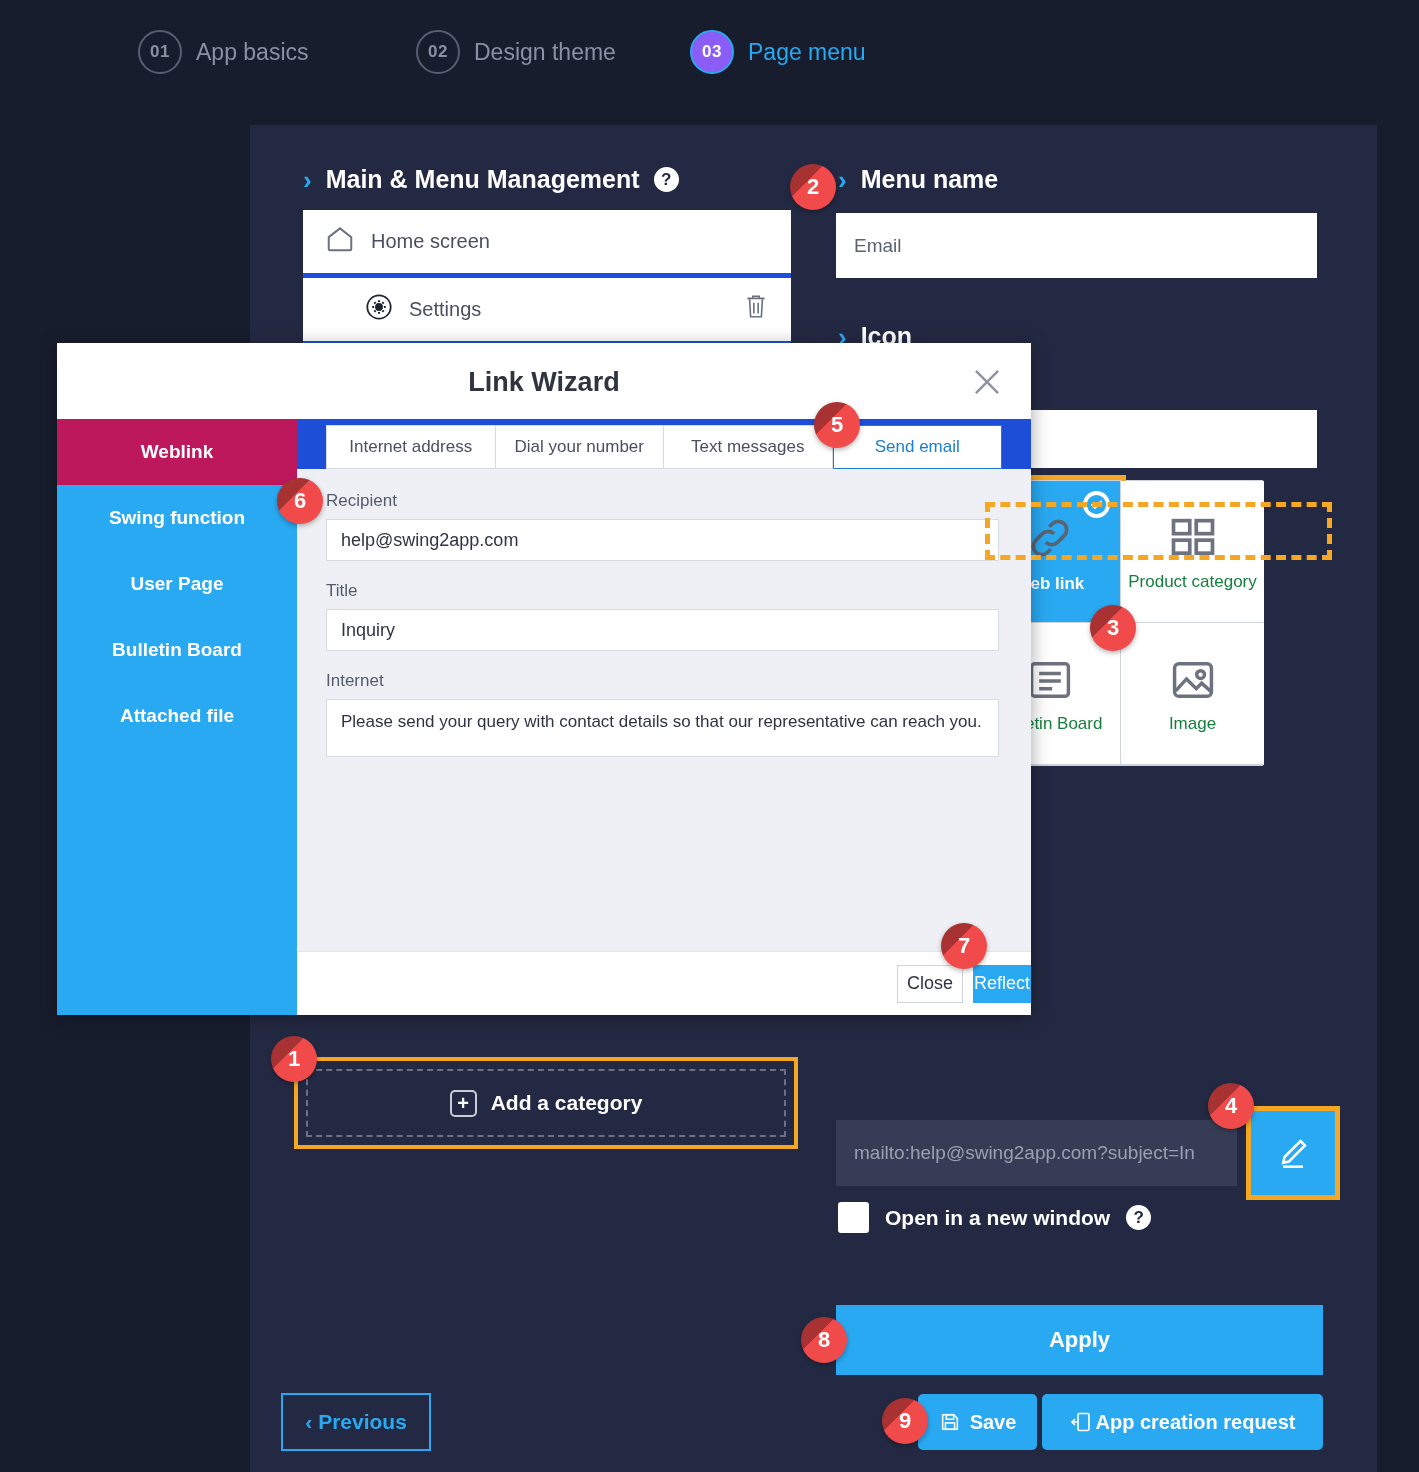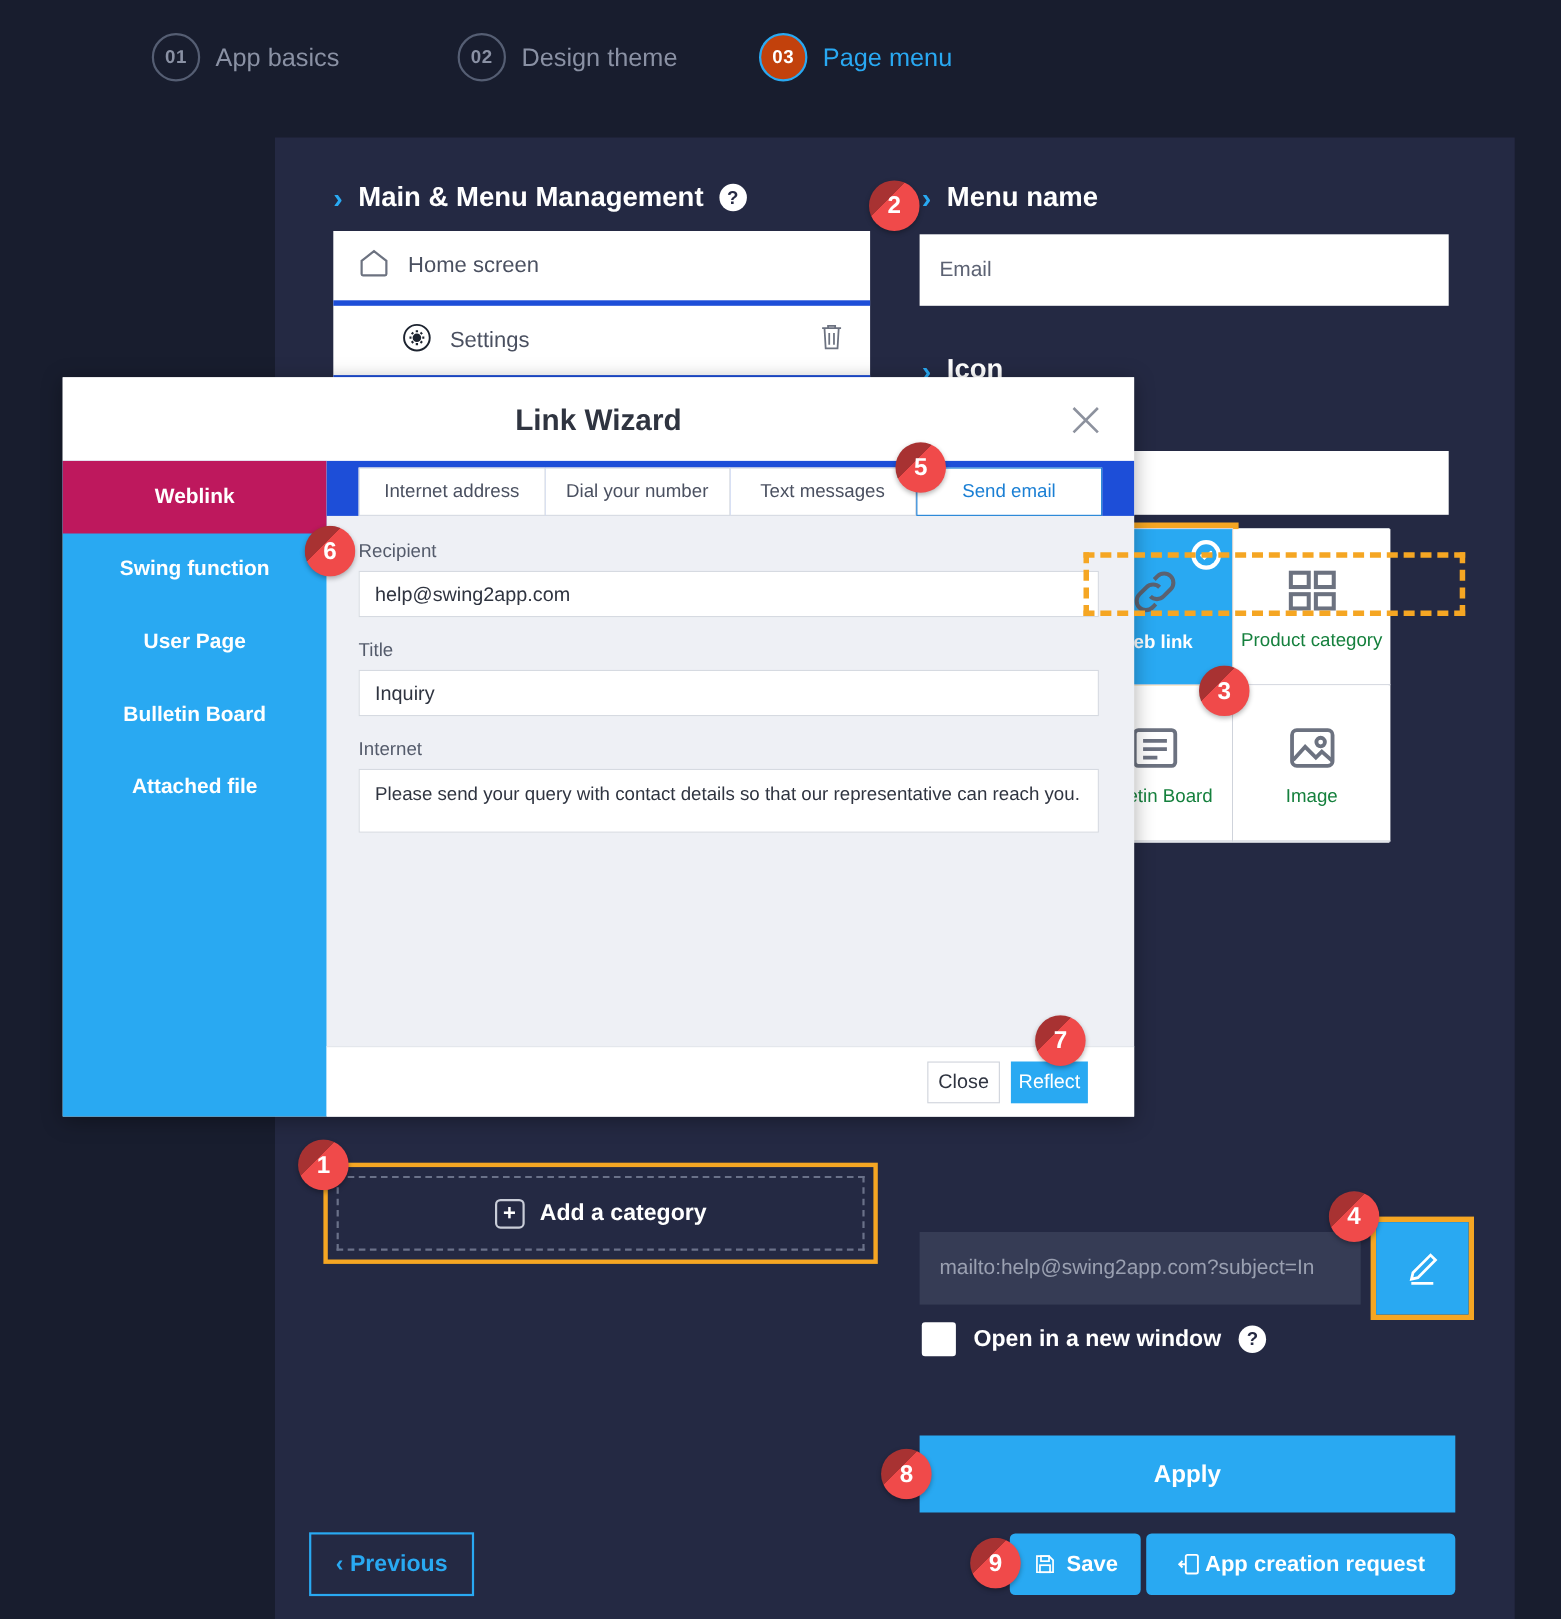--- a/index.html
+++ b/index.html
@@ -13,21 +13,21 @@
 
   
   .stepper { position: absolute; left: 0; top: 0; width: 1419px; height: 104px; }
   .step { position: absolute; display: flex; align-items: center; gap: 14px; }
   .step-num {
     width: 44px; height: 44px; border-radius: 50%;
     display: flex; align-items: center; justify-content: center;
     font-size: 17px; font-weight: 700; letter-spacing: .5px;
   }
   .step-num.off { border: 2px solid #555e73; color: #8a91a4; }
-  .step-num.on { background: #c2410c; color: #fff; border: 2px solid #29a9f2; }
+  .step-num.on { background: #8b5cf6; color: #fff; border: 2px solid #29a9f2; }
   .step-label { font-size: 23px; font-weight: 400; }
   .step-label.off { color: #8a91a4; }
   .step-label.on { color: #29a9f2; }
   #step0 { left: 138px; top: 30px; }
   #step1 { left: 416px; top: 30px; }
   #step2 { left: 690px; top: 30px; }
 
   
   .panel {
     position: absolute; left: 250px; top: 125px;
@@ -230,28 +230,28 @@
     padding: 0 14px; font-size: 18px; color: #2f3440; margin-bottom: 20px;
     font-family: "Liberation Sans", sans-serif; display: block;
   }
   .ft {
     width: 673px; height: 58px; background: #ffffff; border: 1px solid #d6dae1;
     padding: 11px 14px; font-size: 17px; color: #2f3440; resize: none;
     font-family: "Liberation Sans", sans-serif; display: block; line-height: 1.3;
   }
   .modal-foot {
     height: 64px; background: #ffffff; border-top: 1px solid #e2e5ea;
-    display: flex; align-items: center; justify-content: flex-end; gap: 10px; padding-right: 42px;
+    display: flex; align-items: center; justify-content: flex-end; gap: 10px; 
   }
   .btn-close2 {
     width: 66px; height: 38px; background: #ffffff; border: 1px solid #cfd3db;
     color: #2f3440; font-size: 18px; cursor: pointer; font-family: "Liberation Sans", sans-serif;
   }
   .btn-reflect {
-    width: 70px; height: 38px; background: #29a9f2; border: none;
+    width: 58px; height: 38px; background: #29a9f2; border: none;
     color: #ffffff; font-size: 18px; cursor: pointer; font-family: "Liberation Sans", sans-serif;
   }
 
   
   .badge {
     position: absolute; width: 46px; height: 46px; border-radius: 50%;
     background: #f04a4a; color: #ffffff;
     display: flex; align-items: center; justify-content: center;
     font-size: 22px; font-weight: 700; z-index: 60;
     box-shadow: 0 2px 5px rgba(0,0,0,.3);

